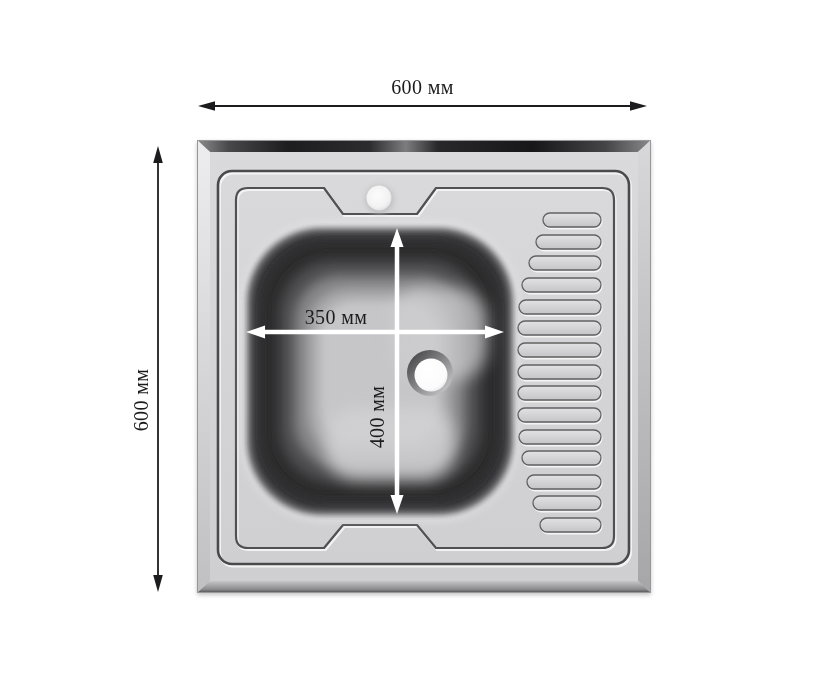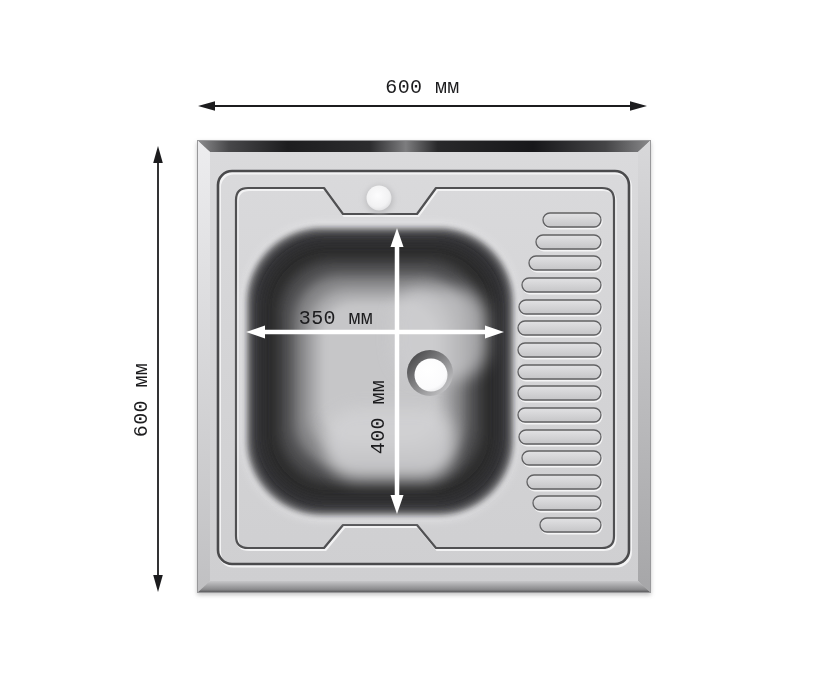--- a/index.html
+++ b/index.html
@@ -1,17 +1,17 @@
 <!DOCTYPE html>
 <html><head>
 <meta charset="utf-8">
 <style>
   html,body{margin:0;padding:0;background:#ffffff;}
   .stage{position:relative;width:816px;height:700px;background:#ffffff;overflow:hidden;
-         font-family:Liberation Mono, monospace;}
+         font-family:Liberation Serif, serif;}
   .dim-label{position:absolute;color:#1c1c1e;font-size:20px;letter-spacing:.4px;white-space:nowrap;}
   .dim-top-label{left:197px;top:76px;width:451px;text-align:center;}
   .dim-left-label{left:62px;top:388px;width:160px;height:24px;text-align:center;
                   transform:rotate(-90deg);transform-origin:center;}
   .dim-arrow{position:absolute;}
   .dim-top-arrow{left:197px;top:98px;}
   .dim-left-arrow{left:150px;top:145px;}
   .sink-svg{position:absolute;left:197px;top:140px;filter:drop-shadow(0 2px 2px rgba(60,60,60,.3));}
   .blk{stroke:#1c1c1e;stroke-width:1.8;}
   .blkh{fill:#1c1c1e;}

